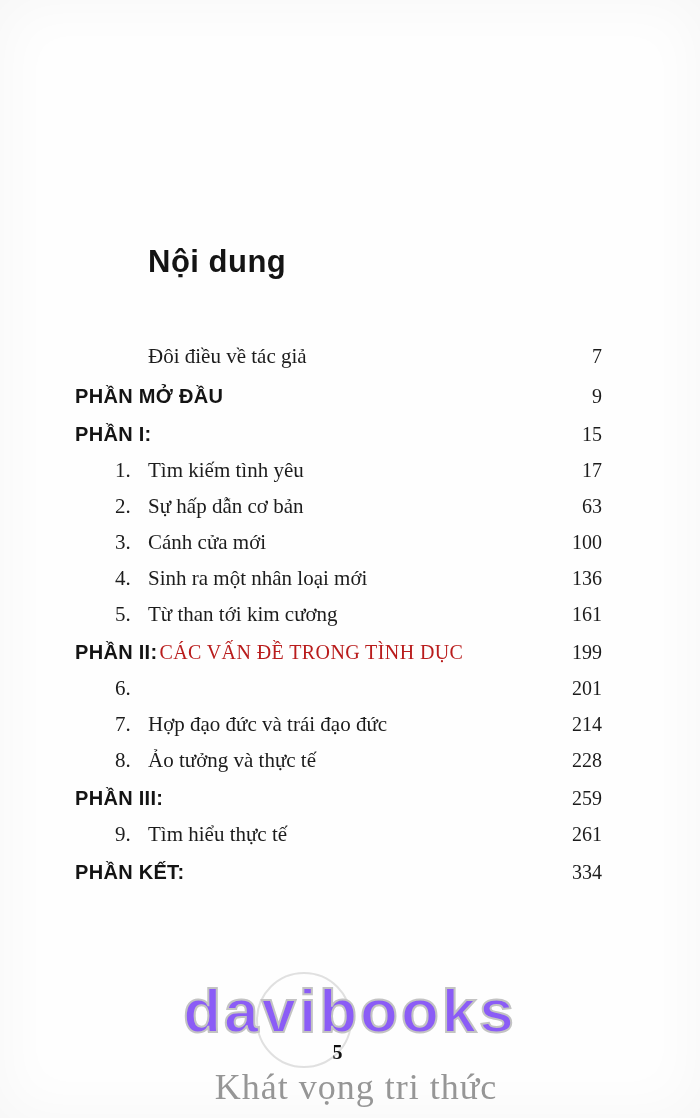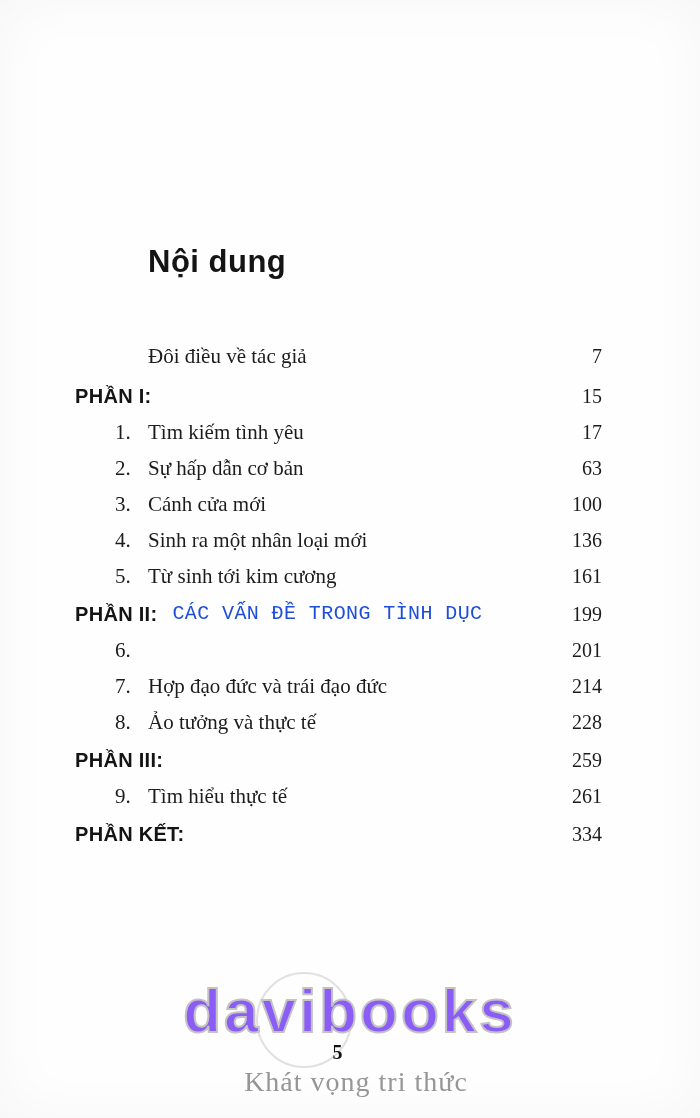--- a/index.html
+++ b/index.html
@@ -63,26 +63,25 @@
   }
   .toc-row.part .prefix {
     flex: none;
     font-family: "Liberation Sans", sans-serif;
     font-weight: bold;
     font-size: 20px;
     letter-spacing: 0.3px;
     color: #141414;
   }
   .toc-row.part .ttl {
-    margin-left: 15px;
+    margin-left: 2px;
     font-size: 20px;
     letter-spacing: 0.4px;
     white-space: pre-line;
-    color: #1d4ed8;
-    font-family: Liberation Mono, monospace;
+    color: #b91c1c;
   }
   .toc-row.part .ttl:empty { margin-left: 0; }
 
   .watermark-circle {
     position: absolute;
     left: 256px;
     top: 972px;
     width: 92px;
     height: 92px;
     border: 2px solid #d6d6d6;
@@ -114,38 +113,43 @@
     font-size: 20px;
     color: #111111;
   }
   .wm-tagline {
     position: absolute;
     top: 1066px;
     left: 0;
     right: 0;
     text-align: center;
     font-family: "Liberation Serif", serif;
-    font-size: 28px;
+    font-size: 36px;
     letter-spacing: 1px;
     color: #969696;
     padding-left: 12px;
   }
 </style>
 </head>
 <body>
 
 <div class="page">
   <h1 class="title">Nội dung</h1>
 
   <div class="toc" id="toc">
       <div class="toc-row intro">
         <span class="ttl">Đôi điều về tác giả</span>
         <span class="pg">7</span>
       </div>
       <div class="toc-row part">
+        <span class="prefix">PHẦN MỞ ĐẦU</span>
+        <span class="ttl"></span>
+        <span class="pg">9</span>
+      </div>
+      <div class="toc-row part">
         <span class="prefix">PHẦN I:</span>
         <span class="ttl"></span>
         <span class="pg">15</span>
       </div>
       <div class="toc-row item">
         <span class="num">1.</span>
         <span class="ttl">Tìm kiếm tình yêu</span>
         <span class="pg">17</span>
       </div>
       <div class="toc-row item">
@@ -158,21 +162,21 @@
         <span class="ttl">Cánh cửa mới</span>
         <span class="pg">100</span>
       </div>
       <div class="toc-row item">
         <span class="num">4.</span>
         <span class="ttl">Sinh ra một nhân loại mới</span>
         <span class="pg">136</span>
       </div>
       <div class="toc-row item">
         <span class="num">5.</span>
-        <span class="ttl">Từ sinh tới kim cương</span>
+        <span class="ttl">Từ than tới kim cương</span>
         <span class="pg">161</span>
       </div>
       <div class="toc-row part">
         <span class="prefix">PHẦN II:</span>
         <span class="ttl">CÁC VẤN ĐỀ TRONG TÌNH DỤC</span>
         <span class="pg">199</span>
       </div>
       <div class="toc-row item">
         <span class="num">6.</span>
         <span class="pg">201</span>

